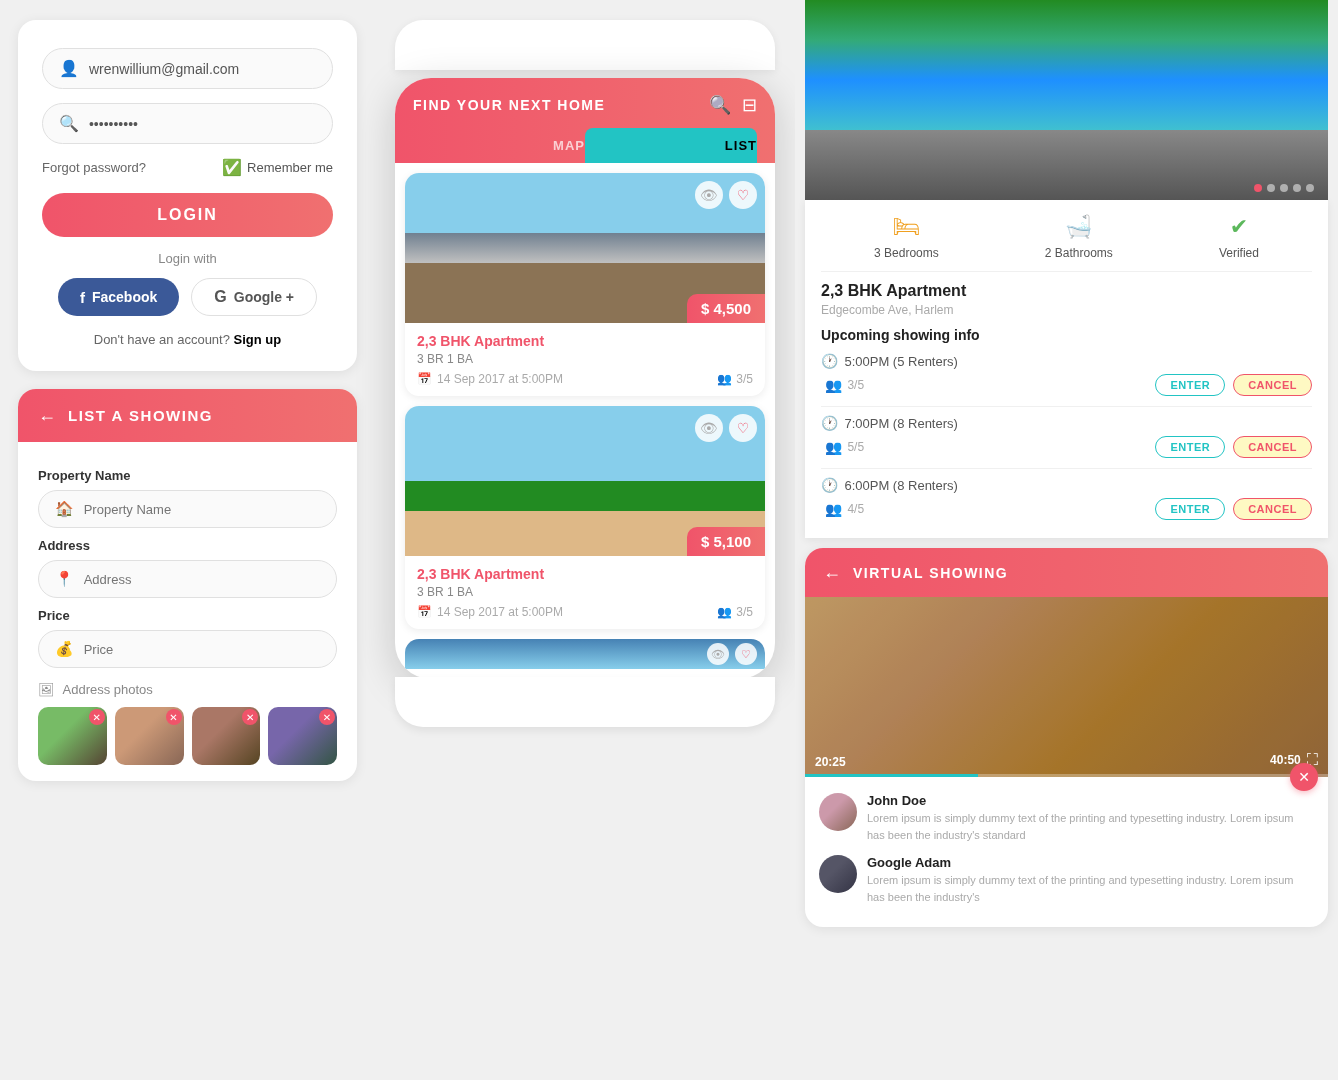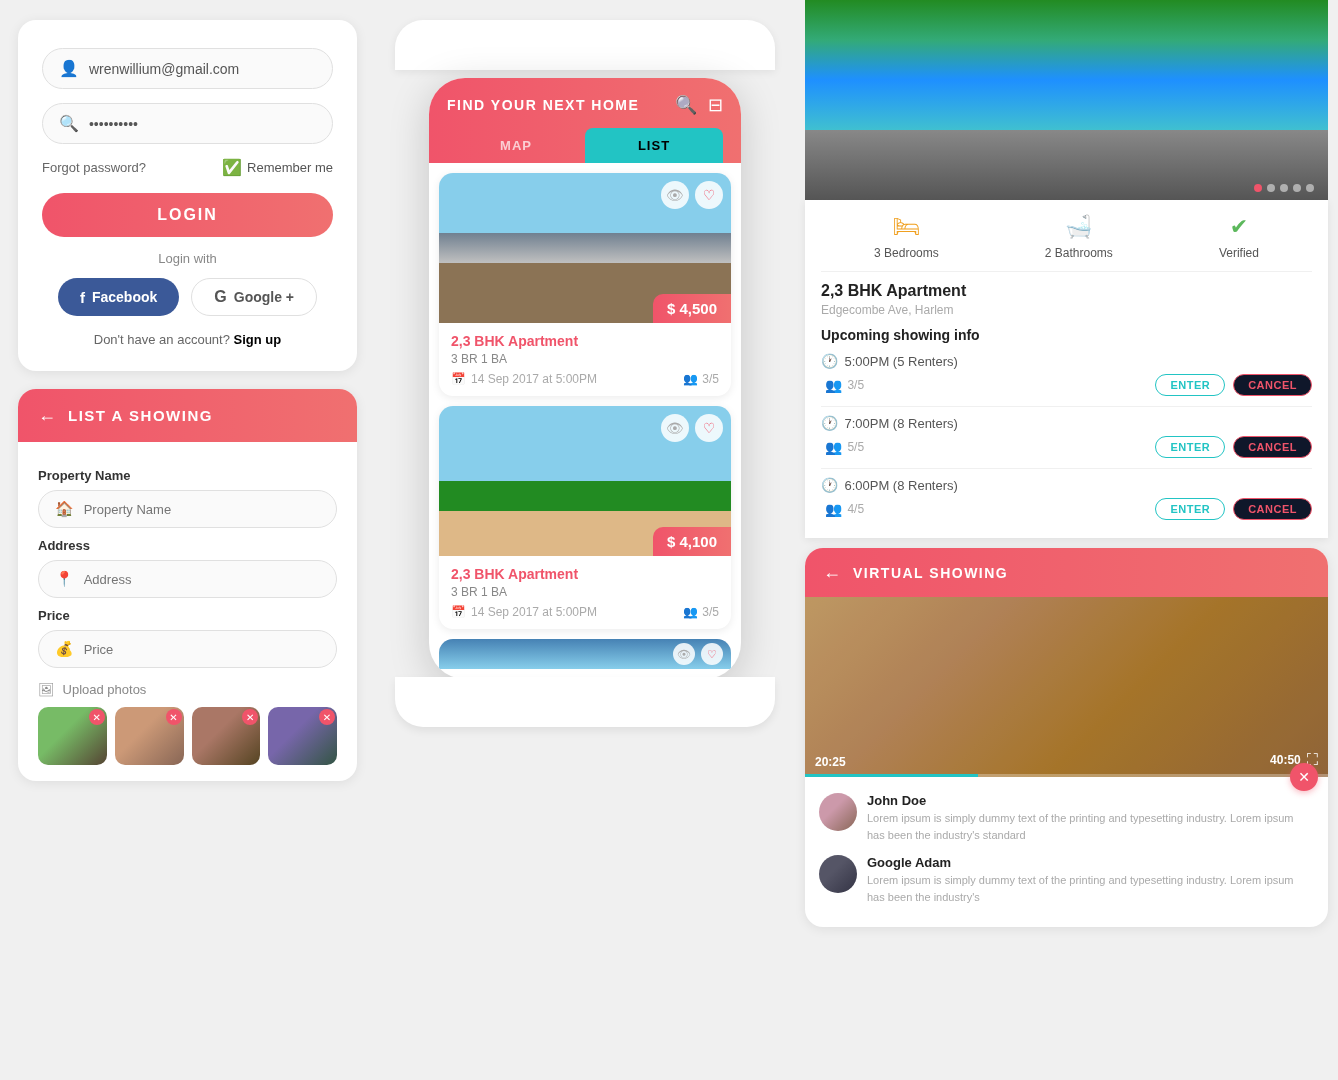--- a/index.html
+++ b/index.html
@@ -244,21 +244,21 @@
       cursor: pointer;
     }
     
     .photo-thumb-1 { background: linear-gradient(135deg, #7b6 40%, #543 100%); }
     .photo-thumb-2 { background: linear-gradient(135deg, #c97 40%, #865 100%); }
     .photo-thumb-3 { background: linear-gradient(135deg, #a76 40%, #542 100%); }
     .photo-thumb-4 { background: linear-gradient(135deg, #76a 40%, #354 100%); }
 
     
     .phone-mockup {
-      width: 312px;
+      width: 380px;
       background: #fff;
       border-radius: 36px;
       box-shadow: 0 8px 40px rgba(0,0,0,0.18);
       overflow: hidden;
       margin-top: 10px;
     }
     .phone-header {
       background: linear-gradient(90deg, #f0546a 0%, #f07070 100%);
       padding: 16px 18px 0 18px;
     }
@@ -281,21 +281,21 @@
     .phone-header-icons span {
       color: #fff;
       font-size: 18px;
       cursor: pointer;
     }
     .phone-tabs {
       display: flex;
     }
     .phone-tab {
       flex: 1;
-      text-align: center;
+      text-align: right;
       padding: 10px 0;
       font-size: 13px;
       font-weight: 600;
       letter-spacing: 1px;
       cursor: pointer;
     }
     .phone-tab.inactive {
       color: rgba(255,255,255,0.7);
       background: transparent;
     }
@@ -496,21 +496,21 @@
       color: #22c4c4;
       border-radius: 14px;
       padding: 4px 14px;
       font-size: 11px;
       font-weight: 600;
       cursor: pointer;
       letter-spacing: 0.5px;
     }
     .btn-cancel {
       border: 1.5px solid #f0546a;
-      background: #0f172a;
+      background: #fef9c3;
       color: #f0546a;
       border-radius: 14px;
       padding: 4px 14px;
       font-size: 11px;
       font-weight: 600;
       cursor: pointer;
       letter-spacing: 0.5px;
     }
 
     
@@ -711,21 +711,21 @@
         <span class="icon">📍</span>
         <input type="text" placeholder="Address" style="">
       </div>
       <div class="field-label">Price</div>
       <div class="field-input-row">
         <span class="icon">💰</span>
         <input type="text" placeholder="Price" style="">
       </div>
       <div class="upload-photos">
         <span>🖼</span>
-        <span>Upload photos</span>
+        <span>Address photos</span>
       </div>
       <div class="photo-thumbs">
         <div class="photo-thumb photo-thumb-1">
           <div class="photo-remove">✕</div>
         </div>
         <div class="photo-thumb photo-thumb-2">
           <div class="photo-remove">✕</div>
         </div>
         <div class="photo-thumb photo-thumb-3">
           <div class="photo-remove">✕</div>
@@ -783,21 +783,21 @@
         </div>
       </div>
     </div>
 
     <div class="property-card" style="margin-bottom:10px;">
       <div class="property-img house-img-2">
         <div style="position:absolute;top:8px;right:8px;display:flex;gap:6px;">
           <div class="prop-icon-btn" style="color:#aaa;">👁</div>
           <div class="prop-icon-btn" style="color:#f0546a;">♡</div>
         </div>
-        <div class="price-badge">$ 4,100</div>
+        <div class="price-badge">$ 5,100</div>
       </div>
       <div class="property-info">
         <div class="property-name">2,3 BHK Apartment</div>
         <div class="property-meta">3 BR 1 BA</div>
         <div class="property-footer">
           <div class="property-footer-left">
             <span>📅</span>
             <span>14 Sep 2017 at 5:00PM</span>
           </div>
           <div class="property-footer-right">

